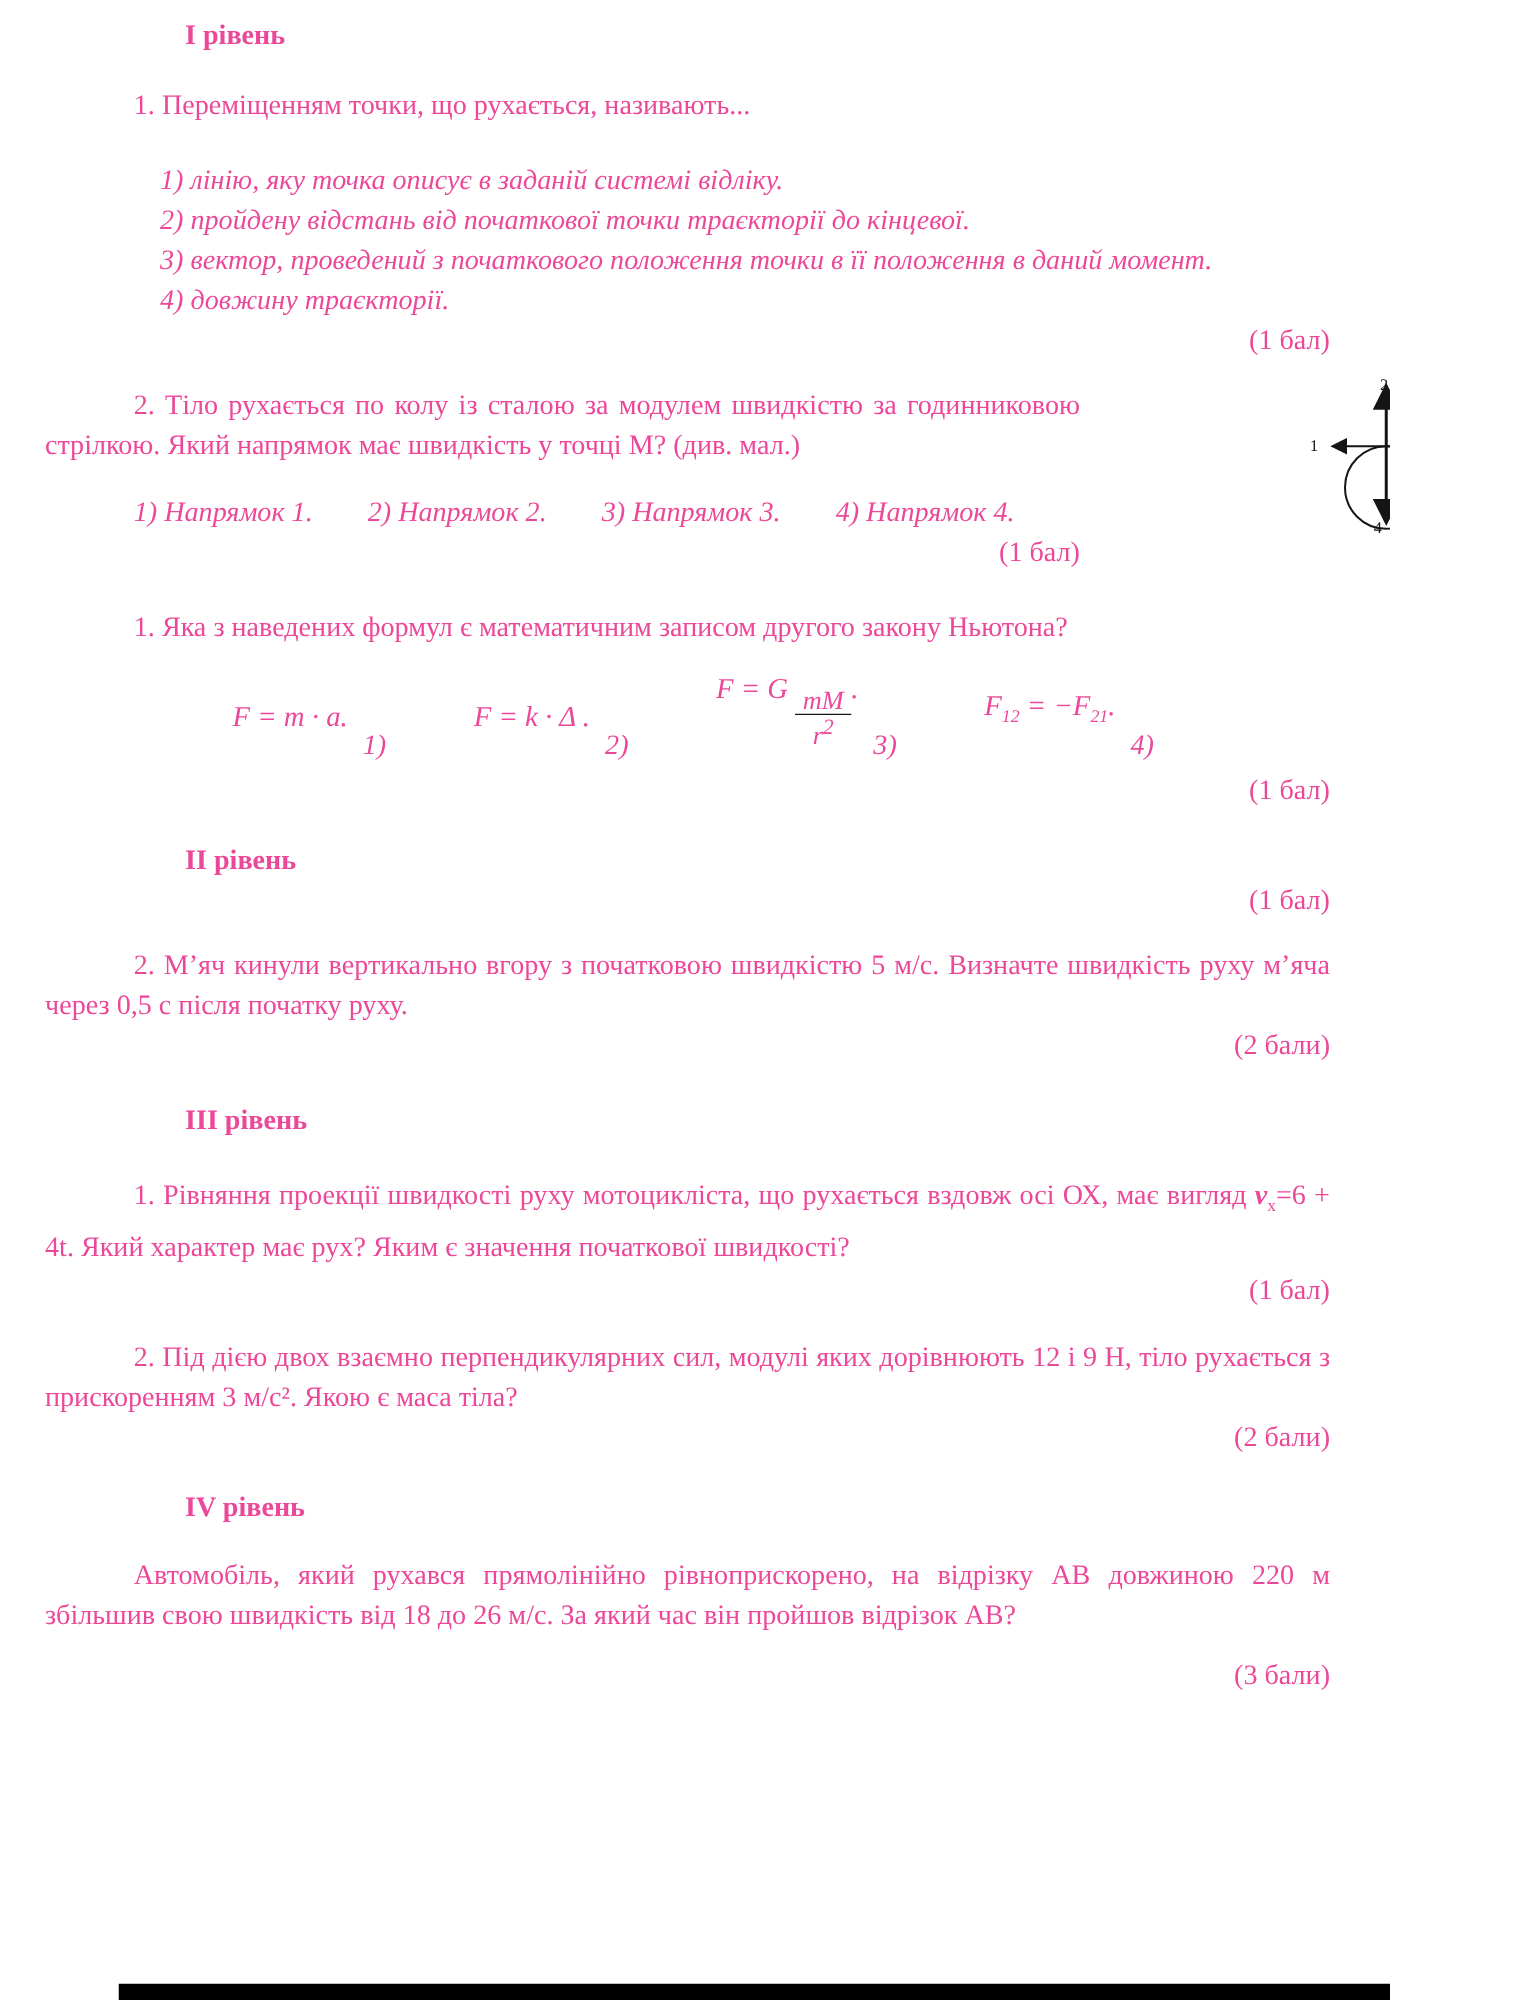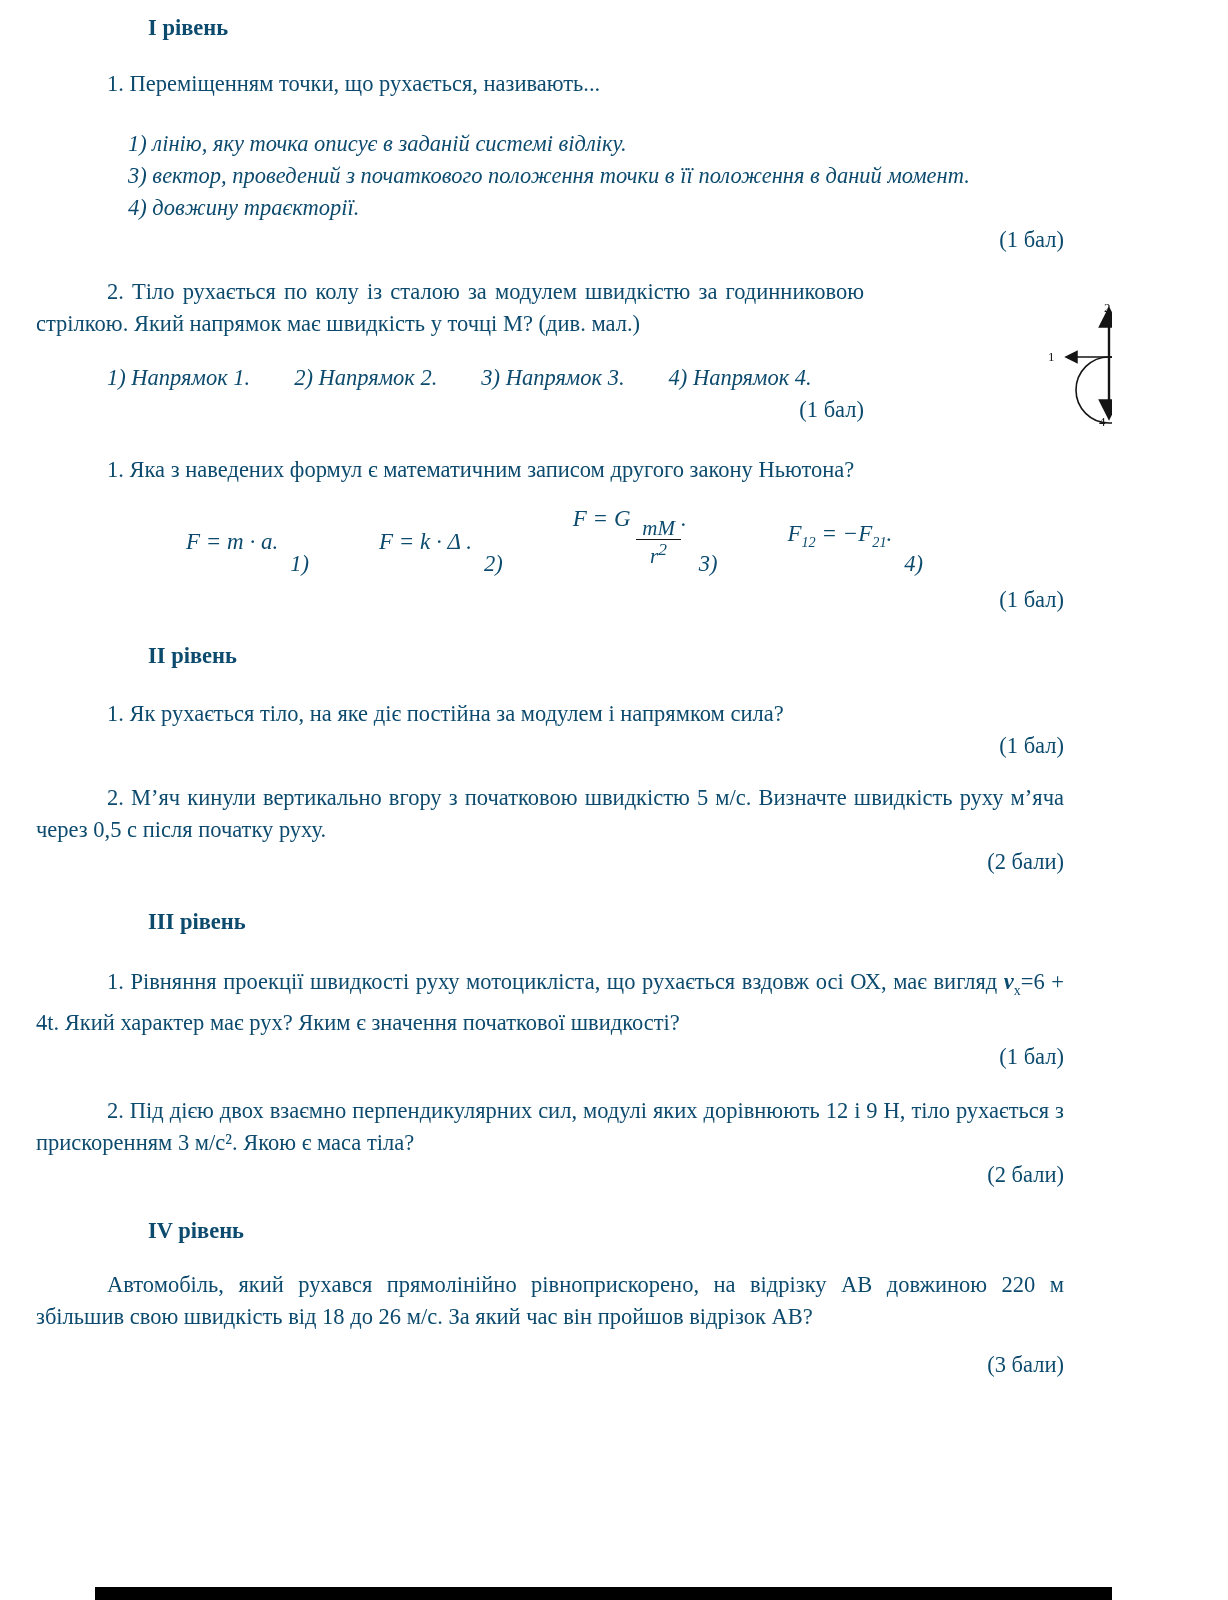--- a/index.html
+++ b/index.html
@@ -5,21 +5,21 @@
   * { box-sizing: border-box; }
   html, body { margin: 0; padding: 0; background: #ffffff; }
   .page {
     position: relative;
     width: 1112px;
     height: 1600px;
     padding: 12px 48px 0 36px;
     font-family: "Liberation Serif", "DejaVu Serif", serif;
     font-size: 22.5px;
     line-height: 32px;
-    color: #0c4a6e;
+    color: #ec4899;
     overflow: hidden;
     background: #ffffff;
   }
   p, div { margin: 0; }
   .heading { font-weight: 700; margin-left: 112px; }
   .qtext { text-align: justify; text-indent: 71px; }
   .opts { font-style: italic; margin-left: 92px; }
   .score { text-align: right; }
   .q2wrap { margin-right: 200px; }
   .q2opts { display: flex; gap: 44px; margin-left: 71px; font-style: italic; flex-wrap: nowrap; align-items: center; }
@@ -48,20 +48,21 @@
 <body>
 
 <div class="page">
 
   <div class="heading">І  рівень</div>
 
   <p class="qtext mt24">1.  Переміщенням точки, що рухається, називають...</p>
 
   <div class="opts mt28">
     <div>1) лінію, яку точка описує в заданій системі відліку.</div>
+    <div>2) пройдену відстань від початкової точки траєкторії до кінцевої.</div>
     <div>3) вектор, проведений з початкового положення точки в її положення в даний момент.</div>
     <div>4) довжину траєкторії.</div>
   </div>
 
   <div class="score mt0">(1 бал)</div>
 
   <div class="q2wrap mt20">
     <p class="qtext">2. Тіло рухається по колу із сталою за модулем швидкістю за годинниковою стрілкою. Який напрямок має швидкість у точці М? (див. мал.)</p>
     <div class="q2opts mt22">
       <span>1) Напрямок 1.</span>
@@ -113,21 +114,20 @@
     <div class="fitem">
       <span class="fbody"><span>F</span><sub>12</sub><span> = −F</span><sub>21</sub><span>.</span></span>
       <span>4)</span>
     </div>
   </div>
 
   <div class="score mt4">(1 бал)</div>
 
   <div class="heading mt24">ІІ  рівень</div>
 
-  <p class="qtext mt26">1.  Як рухається тіло, на яке діє постійна за модулем і напрямком сила?</p>
 
 
   <div class="score mt0">(1 бал)</div>
 
   <p class="qtext mt20">2. М’яч кинули вертикально вгору з початковою швидкістю 5 м/с. Визначте швидкість руху м’яча через 0,5 с після початку руху.</p>
 
   <div class="score mt0">(2 бали)</div>
 
   <div class="heading mt28">ІІІ рівень</div>
 

